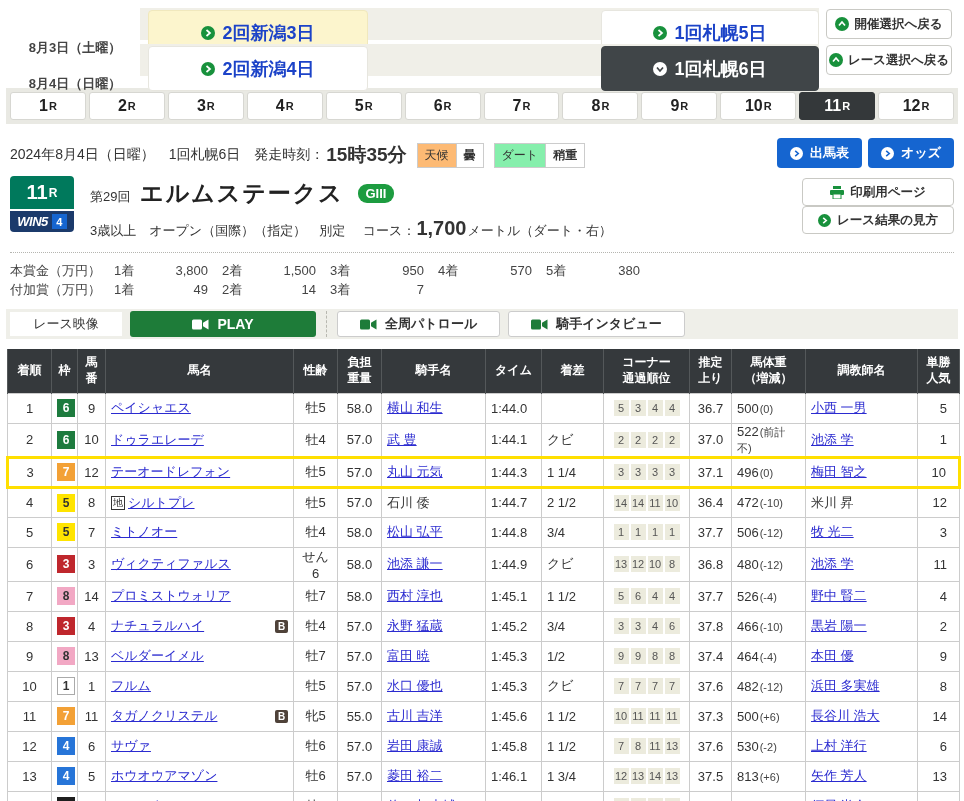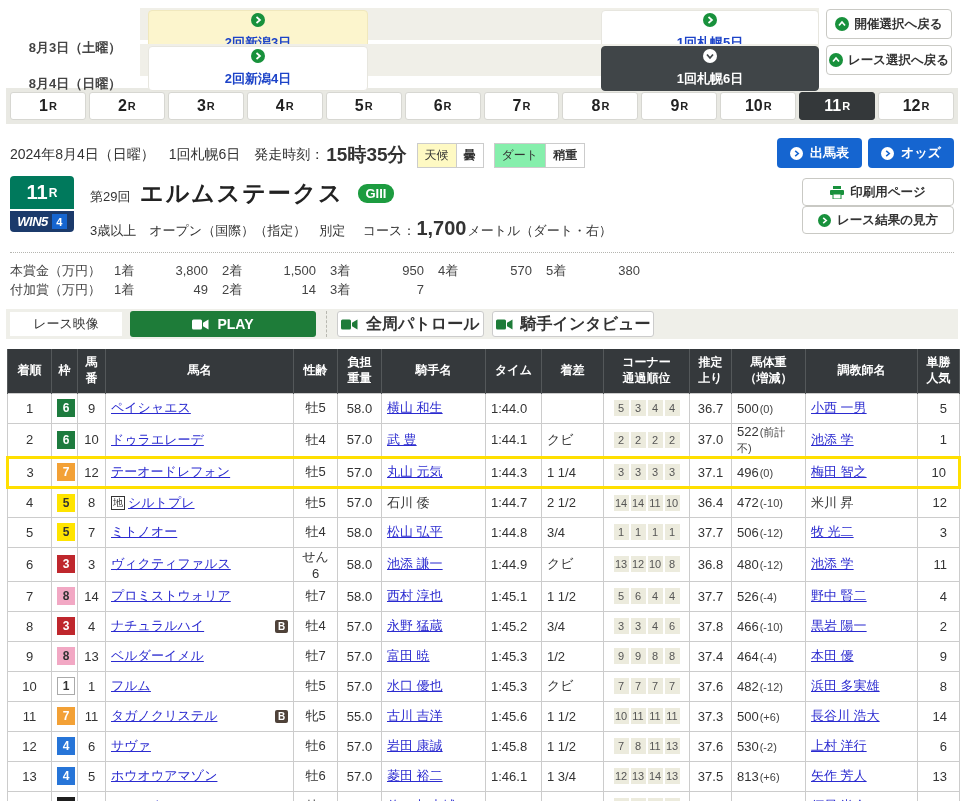--- a/index.html
+++ b/index.html
@@ -9,21 +9,21 @@
     font-family:"Liberation Sans","DejaVu Sans",sans-serif;
     color:#333; font-size:13px; overflow:hidden;
   }
   
   .top-nav { padding:8px 6px 0 10px; }
   .day-row { display:flex; align-items:stretch; height:32px; margin-bottom:4px; }
   .day-date { width:130px; background:#e9e8d9; display:flex; align-items:center; justify-content:center; font-weight:bold; font-size:13px; color:#444;margin-top:40px; }
   .day-mid { width:679px; background:#f0efe8; position:relative; }
   .btn-race { position:absolute; top:2px; height:45px; border-radius:4px; background:#fff;
     display:flex; align-items:center; justify-content:center; gap:7px;
-    font-weight:bold; font-size:13px; color:#1c43c8; cursor:pointer; border:1px solid #e7e6df;flex-direction:column; }
+    font-weight:bold; font-size:18px; color:#1c43c8; cursor:pointer; border:1px solid #e7e6df; }
   .btn-race.visited { background:#fcf5cd; border-color:#f0e8bd; }
   .btn-race.selected { background:#404548; border-color:#404548; color:#fff; }
   .pos-niigata { left:8px; width:220px; }
   .pos-sapporo { left:461px; width:218px; }
   .day-gap { width:7px; }
   .btn-back { width:126px; height:30px; margin-top:1px; background:#fff; border:1px solid #c9c9c4; border-radius:4px;
     display:flex; align-items:center; justify-content:center; gap:5px; font-weight:bold; font-size:12.5px; color:#333; cursor:pointer; }
   .circ { width:14px; height:14px; border-radius:50%; display:inline-flex; align-items:center; justify-content:center; flex:0 0 auto; }
   .circ.green { background:#18913c; }
   .circ.white { background:#fff; }
@@ -31,21 +31,21 @@
   .tabs { margin:12px 6px 0 6px; background:#e9e9e3; padding:4px; display:flex; gap:3px; }
   .tab { flex:1; height:28px; background:#fff; border:1px solid #d7d7d2; border-radius:3px;
     display:flex; align-items:center; justify-content:center; font-weight:bold; font-size:16px; color:#222; cursor:pointer; }
   .tab .rr { font-size:11px; margin-left:1px; }
   .tab.selected { background:#34383a; border-color:#34383a; color:#fff; }
   
   .race-info { margin:16px 10px 0 10px; height:30px; display:flex; align-items:center; position:relative; }
   .ri-text { font-size:14px; color:#333; }
   .ri-time { font-size:19px; font-weight:bold; margin-left:2px; }
   .pair { display:inline-flex; border:1px solid #ccc; font-size:12px; margin-left:10px; vertical-align:middle; }
-  .pair .k { padding:3px 7px; background:#fef9c3; color:#333; }
+  .pair .k { padding:3px 7px; background:#fdba74; color:#333; }
   .pair.track .k { background:#86efac; }
   .pair .v { padding:3px 7px; background:#fff; border-left:1px solid #ccc; font-weight:bold; }
   .ri-buttons { position:absolute; right:0; top:-2px; display:flex; gap:6px; }
   .btn-blue { background:#1565d0; color:#fff; border-radius:4px; height:30px; padding:0 13px;
     display:inline-flex; align-items:center; gap:7px; font-weight:bold; font-size:13px; cursor:pointer; }
   
   .title-block { margin:6px 10px 0 10px; position:relative; border-bottom:1px dotted #b5b5b0; padding-bottom:12px; display:flex; }
   .race-badge { width:64px; flex:0 0 auto; }
   .rn-box { background:#00795c; color:#fff; height:33px; display:flex; align-items:center; justify-content:center;
     font-size:20px; font-weight:bold; border-radius:4px 4px 0 0; }
@@ -69,22 +69,22 @@
   .prize-label { width:104px; }
   .prize-pair { display:flex; }
   .prize-place { width:38px; }
   .prize-amt { width:56px; text-align:right; margin-right:14px; }
   
   .video-bar { margin:10px 6px 0 6px; height:30px; background:#efefe9; display:flex; align-items:center; padding:0 4px; }
   .video-label { width:112px; height:24px; background:#fff; display:flex; align-items:center; justify-content:center; font-size:13px; color:#333; }
   .btn-play { width:186px; height:26px; margin-left:8px; background:#1e7c39; border-radius:3px; color:#fff; font-weight:bold;
     display:flex; align-items:center; justify-content:center; gap:8px; font-size:14px; cursor:pointer; }
   .vdiv { height:26px; border-left:1px dashed #b8b8b0; margin:0 10px; }
-  .btn-video { height:26px; background:#fff; border:1px solid #ccc; border-radius:3px; padding:0 3px; margin-right:8px;
-    display:flex; align-items:center; justify-content:flex-start; gap:8px; font-size:16px; font-weight:bold; color:#333; cursor:pointer; }
+  .btn-video { height:26px; background:#fff; border:1px solid #ccc; border-radius:3px; padding:0 22px; margin-right:8px;
+    display:flex; align-items:center; justify-content:flex-start; gap:8px; font-size:13px; font-weight:bold; color:#333; cursor:pointer; }
   .cam { display:inline-flex; }
   
   table.results { margin:10px 6px 0 6px; border-collapse:collapse; width:952px; table-layout:fixed; }
   .results thead th { background:#35393c; color:#fff; font-size:12px; font-weight:bold; height:44px;
     border-right:1px solid #54585a; border-left:1px solid #54585a; white-space:pre-line; line-height:1.3; text-align:center; padding:0 1px; }
   .results tbody td { border:1px solid #ccc; height:30px; padding:0 5px; font-size:13px; color:#333; background:#fff; }
   .results tbody tr.hl td { border-top:3px solid #ffdf00; border-bottom:3px solid #ffdf00; }
   .results tbody tr.hl td:first-child { border-left:3px solid #ffdf00; }
   .results tbody tr.hl td:last-child { border-right:3px solid #ffdf00; }
   .ctr { text-align:center; }

